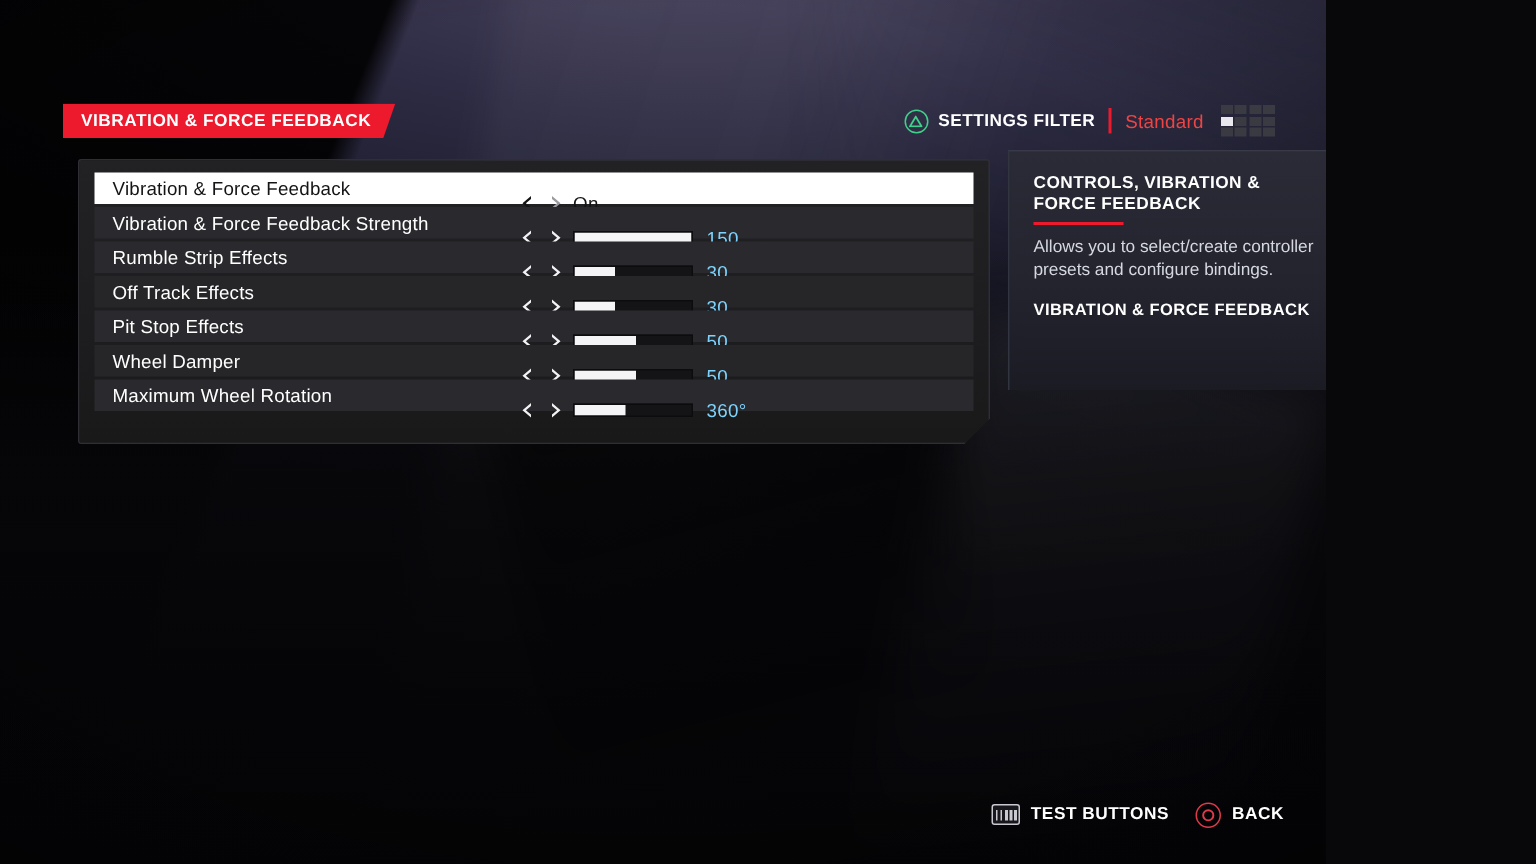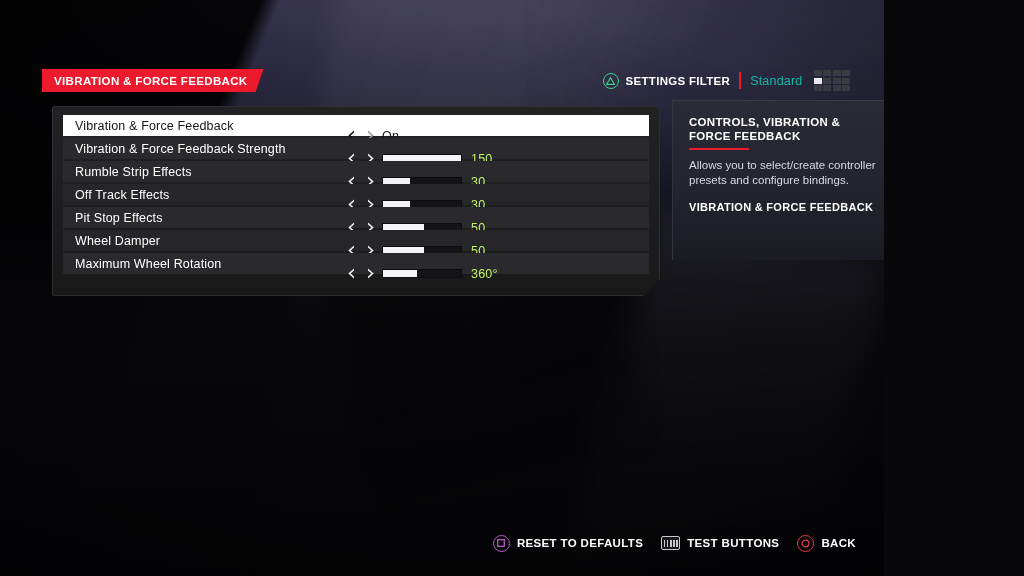--- a/index.html
+++ b/index.html
@@ -110,21 +110,21 @@
     font-size: 11.5px;
     font-weight: bold;
     letter-spacing: 0.3px;
   }
   .sf-divider {
     width: 2px; height: 17px;
     background: #ed1a2e;
     margin: 0 2px;
   }
   .sf-value {
-    color: #14b8a6;
+    color: #ef4444;
     font-size: 12.5px;
     letter-spacing: 0.2px;
   }
   .sf-grid {
     margin-left: 4px;
     display: grid;
     grid-template-columns: repeat(4, 8px);
     grid-template-rows: repeat(3, 6px);
     gap: 1.5px;
     position: relative;
@@ -191,21 +191,21 @@
     border: 1px solid #0c0c0e;
     position: relative;
     overflow: hidden;
   }
   .slider .fill {
     position: absolute; left: 0; top: 0; bottom: 0;
     background: #f4f4f7;
   }
   .opt-value {
     margin-left: 9px;
-    color: #bef264;
+    color: #7dd3fc;
     font-size: 12.5px;
     letter-spacing: 0.2px;
     white-space: nowrap;
   }
   .opt-row.selected .opt-value { color: #141416; }
   .opt-value.text-only { margin-left: 0; }
 
   
   #info-panel {
     position: absolute;
@@ -479,28 +479,20 @@
         <circle cx="13" cy="5.6" r="1.05" fill="#6d6f7a"></circle>
         <circle cx="13" cy="20.4" r="1.05" fill="#6d6f7a"></circle>
         <circle cx="5.6" cy="13" r="1.05" fill="#6d6f7a"></circle>
         <circle cx="20.4" cy="13" r="1.05" fill="#6d6f7a"></circle>
       </svg>
     </div>
   </div>
 
   <div id="bottom-bar">
     <div class="bb-item">
-      <span class="ps-btn ps-square">
-        <svg width="8" height="8" viewBox="0 0 8 8">
-            <rect x="0.7" y="0.7" width="6.6" height="6.6" fill="none" stroke="#b659c7" stroke-width="1.3"></rect>
-          </svg>
-      </span>
-      <span class="bb-label">RESET TO DEFAULTS</span>
-    </div>
-    <div class="bb-item">
       <span class="kb-icon">
           <i></i>
           <i></i>
           <i></i>
           <i></i>
           <i></i>
         </span>
       <span class="bb-label">TEST BUTTONS</span>
     </div>
     <div class="bb-item">

